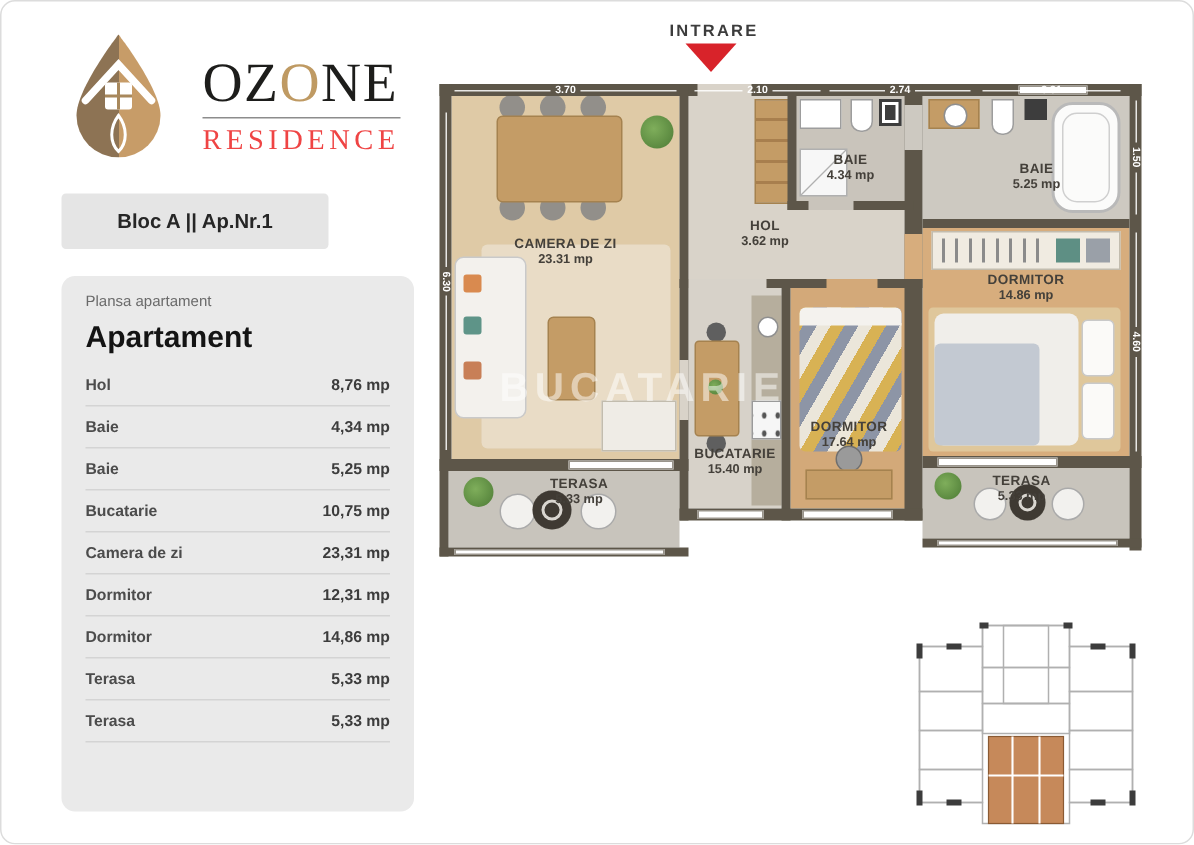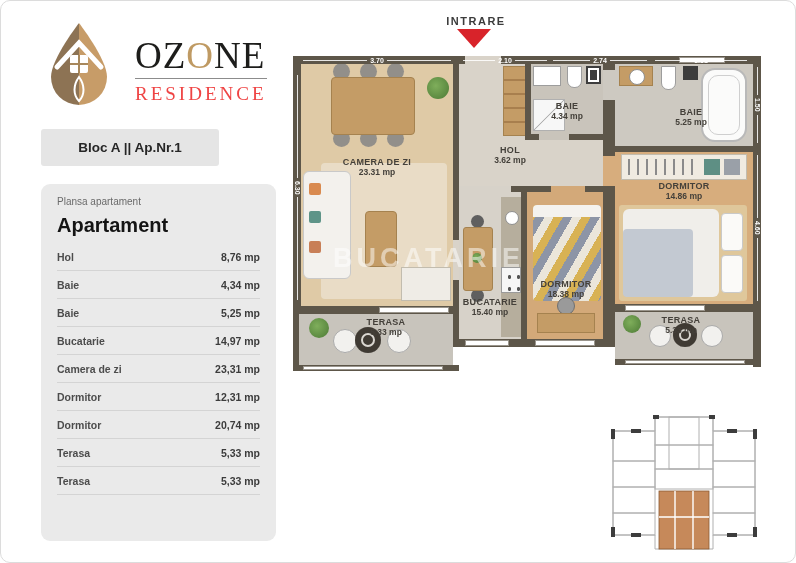--- a/index.html
+++ b/index.html
@@ -92,33 +92,33 @@
       <div class="row">
           <span class="rl">Baie</span>
           <span class="rv">4,34 mp</span>
         </div>
       <div class="row">
           <span class="rl">Baie</span>
           <span class="rv">5,25 mp</span>
         </div>
       <div class="row">
           <span class="rl">Bucatarie</span>
-          <span class="rv">14,97 mp</span>
+          <span class="rv">10,75 mp</span>
         </div>
       <div class="row">
           <span class="rl">Camera de zi</span>
           <span class="rv">23,31 mp</span>
         </div>
       <div class="row">
           <span class="rl">Dormitor</span>
           <span class="rv">12,31 mp</span>
         </div>
       <div class="row">
           <span class="rl">Dormitor</span>
-          <span class="rv">20,74 mp</span>
+          <span class="rv">14,86 mp</span>
         </div>
       <div class="row">
           <span class="rl">Terasa</span>
           <span class="rv">5,33 mp</span>
         </div>
       <div class="row">
           <span class="rl">Terasa</span>
           <span class="rv">5,33 mp</span>
         </div>
     </div>
@@ -251,21 +251,21 @@
     <div class="room-label" style="left:362px;top:92px;width:80px;">
       <div class="rn">BAIE</div>
       <div class="ra">5.25 mp</div>
     </div>
     <div class="room-label" style="left:345px;top:166px;width:100px;">
       <div class="rn">DORMITOR</div>
       <div class="ra">14.86 mp</div>
     </div>
     <div class="room-label" style="left:237px;top:264px;width:80px;">
       <div class="rn">DORMITOR</div>
-      <div class="ra">18.38 mp</div>
+      <div class="ra">17.64 mp</div>
     </div>
     <div class="room-label" style="left:161px;top:282px;width:80px;">
       <div class="rn">BUCATARIE</div>
       <div class="ra">15.40 mp</div>
     </div>
     <div class="room-label" style="left:37px;top:302px;width:120px;">
       <div class="rn">TERASA</div>
       <div class="ra">5.33 mp</div>
     </div>
     <div class="room-label" style="left:342px;top:300px;width:100px;">

